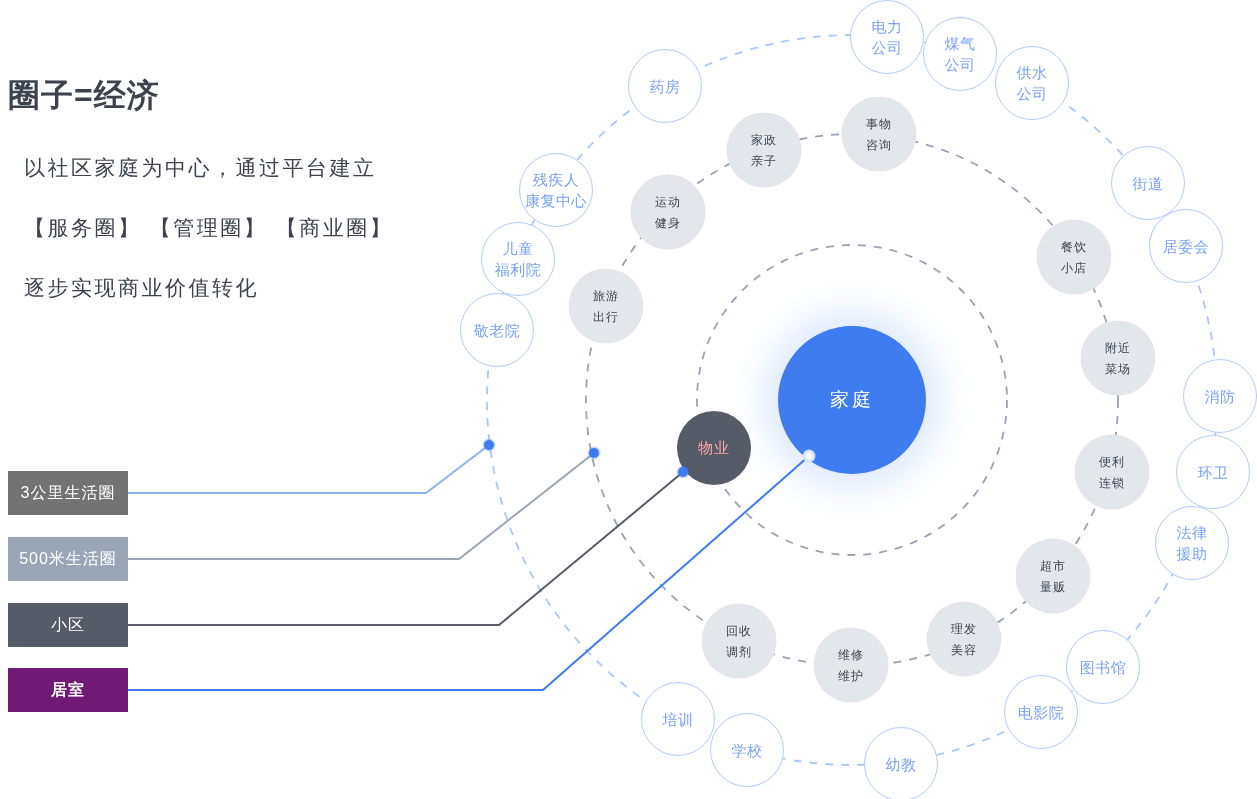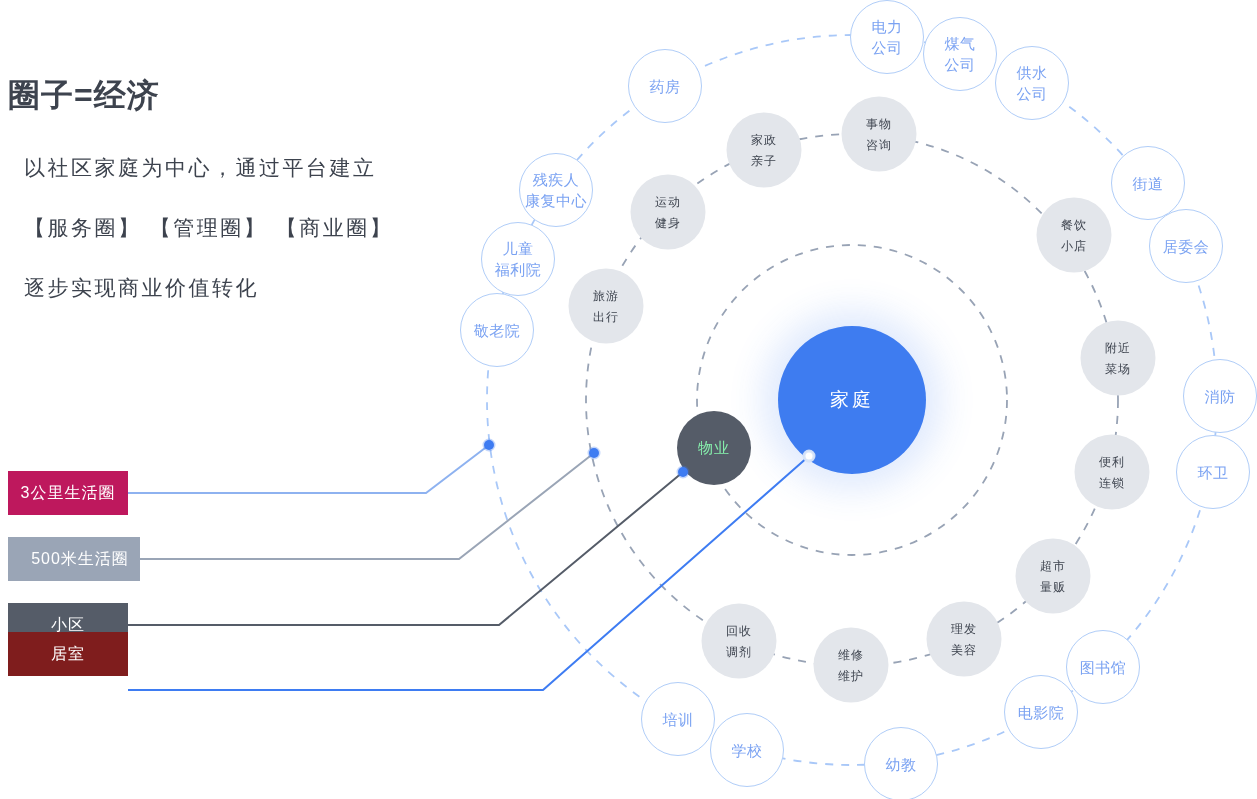--- a/index.html
+++ b/index.html
@@ -43,21 +43,21 @@
   .center-node{
     position:absolute;left:852px;top:400px;transform:translate(-50%,-50%);
     width:148px;height:148px;border-radius:50%;
     background:var(--center-blue,#3e7cf0);color:#fff;font-size:19px;letter-spacing:3px;
     display:flex;align-items:center;justify-content:center;z-index:3;
     box-shadow:0 0 34px 16px rgba(62,124,240,0.16);
   }
   .property-node{
     position:absolute;left:714px;top:448px;transform:translate(-50%,-50%);
     width:74px;height:74px;border-radius:50%;
-    background:var(--dark-slate,#555c68);color:#86efac;font-size:15px;letter-spacing:1px;
+    background:var(--dark-slate,#555c68);color:#fca5a5;font-size:15px;letter-spacing:1px;
     display:flex;align-items:center;justify-content:center;z-index:3;
   }
 </style>
 </head>
 <body>
 
 <div class="canvas">
 
   <svg id="rings-layer" class="layer" width="1257" height="799">
       <circle cx="852" cy="400" r="155" fill="none" stroke="#98a3b5" stroke-width="1.8" stroke-dasharray="8 8"></circle>
@@ -66,32 +66,32 @@
     </svg>
 
   <div class="intro">
     <h1 class="title">圈子=经济</h1>
     <p class="desc">以社区家庭为中心，通过平台建立</p>
     <p class="desc">【服务圈】 【管理圈】 【商业圈】</p>
     <p class="desc">逐步实现商业价值转化</p>
   </div>
 
   <div class="legend">
-      <div class="legend-item" style="top: 471px; background: #be185d;">3公里生活圈</div>
-      <div class="legend-item" style="top: 537px; background: rgb(154, 165, 182); padding-left: 12px;">500米生活圈</div>
+      <div class="legend-item" style="top: 471px; background: #737373;">3公里生活圈</div>
+      <div class="legend-item" style="top: 537px; background: rgb(154, 165, 182);">500米生活圈</div>
       <div class="legend-item" style="top: 603px; background: rgb(85, 92, 104);">小区</div>
-      <div class="legend-item" style="top: 632px; background: #7f1d1d;">居室</div>
+      <div class="legend-item" style="top: 668px; background: #701a75; font-weight: bold;">居室</div>
     </div>
 
   <div class="nodes-layer">
       <div class="node middle" style="left: 764px; top: 150px;">家政
 亲子</div>
       <div class="node middle" style="left: 879px; top: 134px;">事物
 咨询</div>
-      <div class="node middle" style="left: 1074px; top: 235px;">餐饮
+      <div class="node middle" style="left: 1074px; top: 257px;">餐饮
 小店</div>
       <div class="node middle" style="left: 1118px; top: 358px;">附近
 菜场</div>
       <div class="node middle" style="left: 1112px; top: 472px;">便利
 连锁</div>
       <div class="node middle" style="left: 1053px; top: 576px;">超市
 量贩</div>
       <div class="node middle" style="left: 964px; top: 639px;">理发
 美容</div>
       <div class="node middle" style="left: 851px; top: 665px;">维修
@@ -106,20 +106,22 @@
       <div class="node outer" style="left: 887px; top: 37px;">电力
 公司</div>
       <div class="node outer" style="left: 960px; top: 54px;">煤气
 公司</div>
       <div class="node outer" style="left: 1032px; top: 83px;">供水
 公司</div>
       <div class="node outer" style="left: 1148px; top: 183px;">街道</div>
       <div class="node outer" style="left: 1186px; top: 246px;">居委会</div>
       <div class="node outer" style="left: 1220px; top: 396px;">消防</div>
       <div class="node outer" style="left: 1213px; top: 472px;">环卫</div>
+      <div class="node outer" style="left: 1192px; top: 543px;">法律
+援助</div>
       <div class="node outer" style="left: 1103px; top: 667px;">图书馆</div>
       <div class="node outer" style="left: 1041px; top: 712px;">电影院</div>
       <div class="node outer" style="left: 901px; top: 764px;">幼教</div>
       <div class="node outer" style="left: 747px; top: 750px;">学校</div>
       <div class="node outer" style="left: 678px; top: 719px;">培训</div>
       <div class="node outer" style="left: 497px; top: 330px;">敬老院</div>
       <div class="node outer" style="left: 518px; top: 259px;">儿童
 福利院</div>
       <div class="node outer" style="left: 556px; top: 190px;">残疾人
 康复中心</div>

